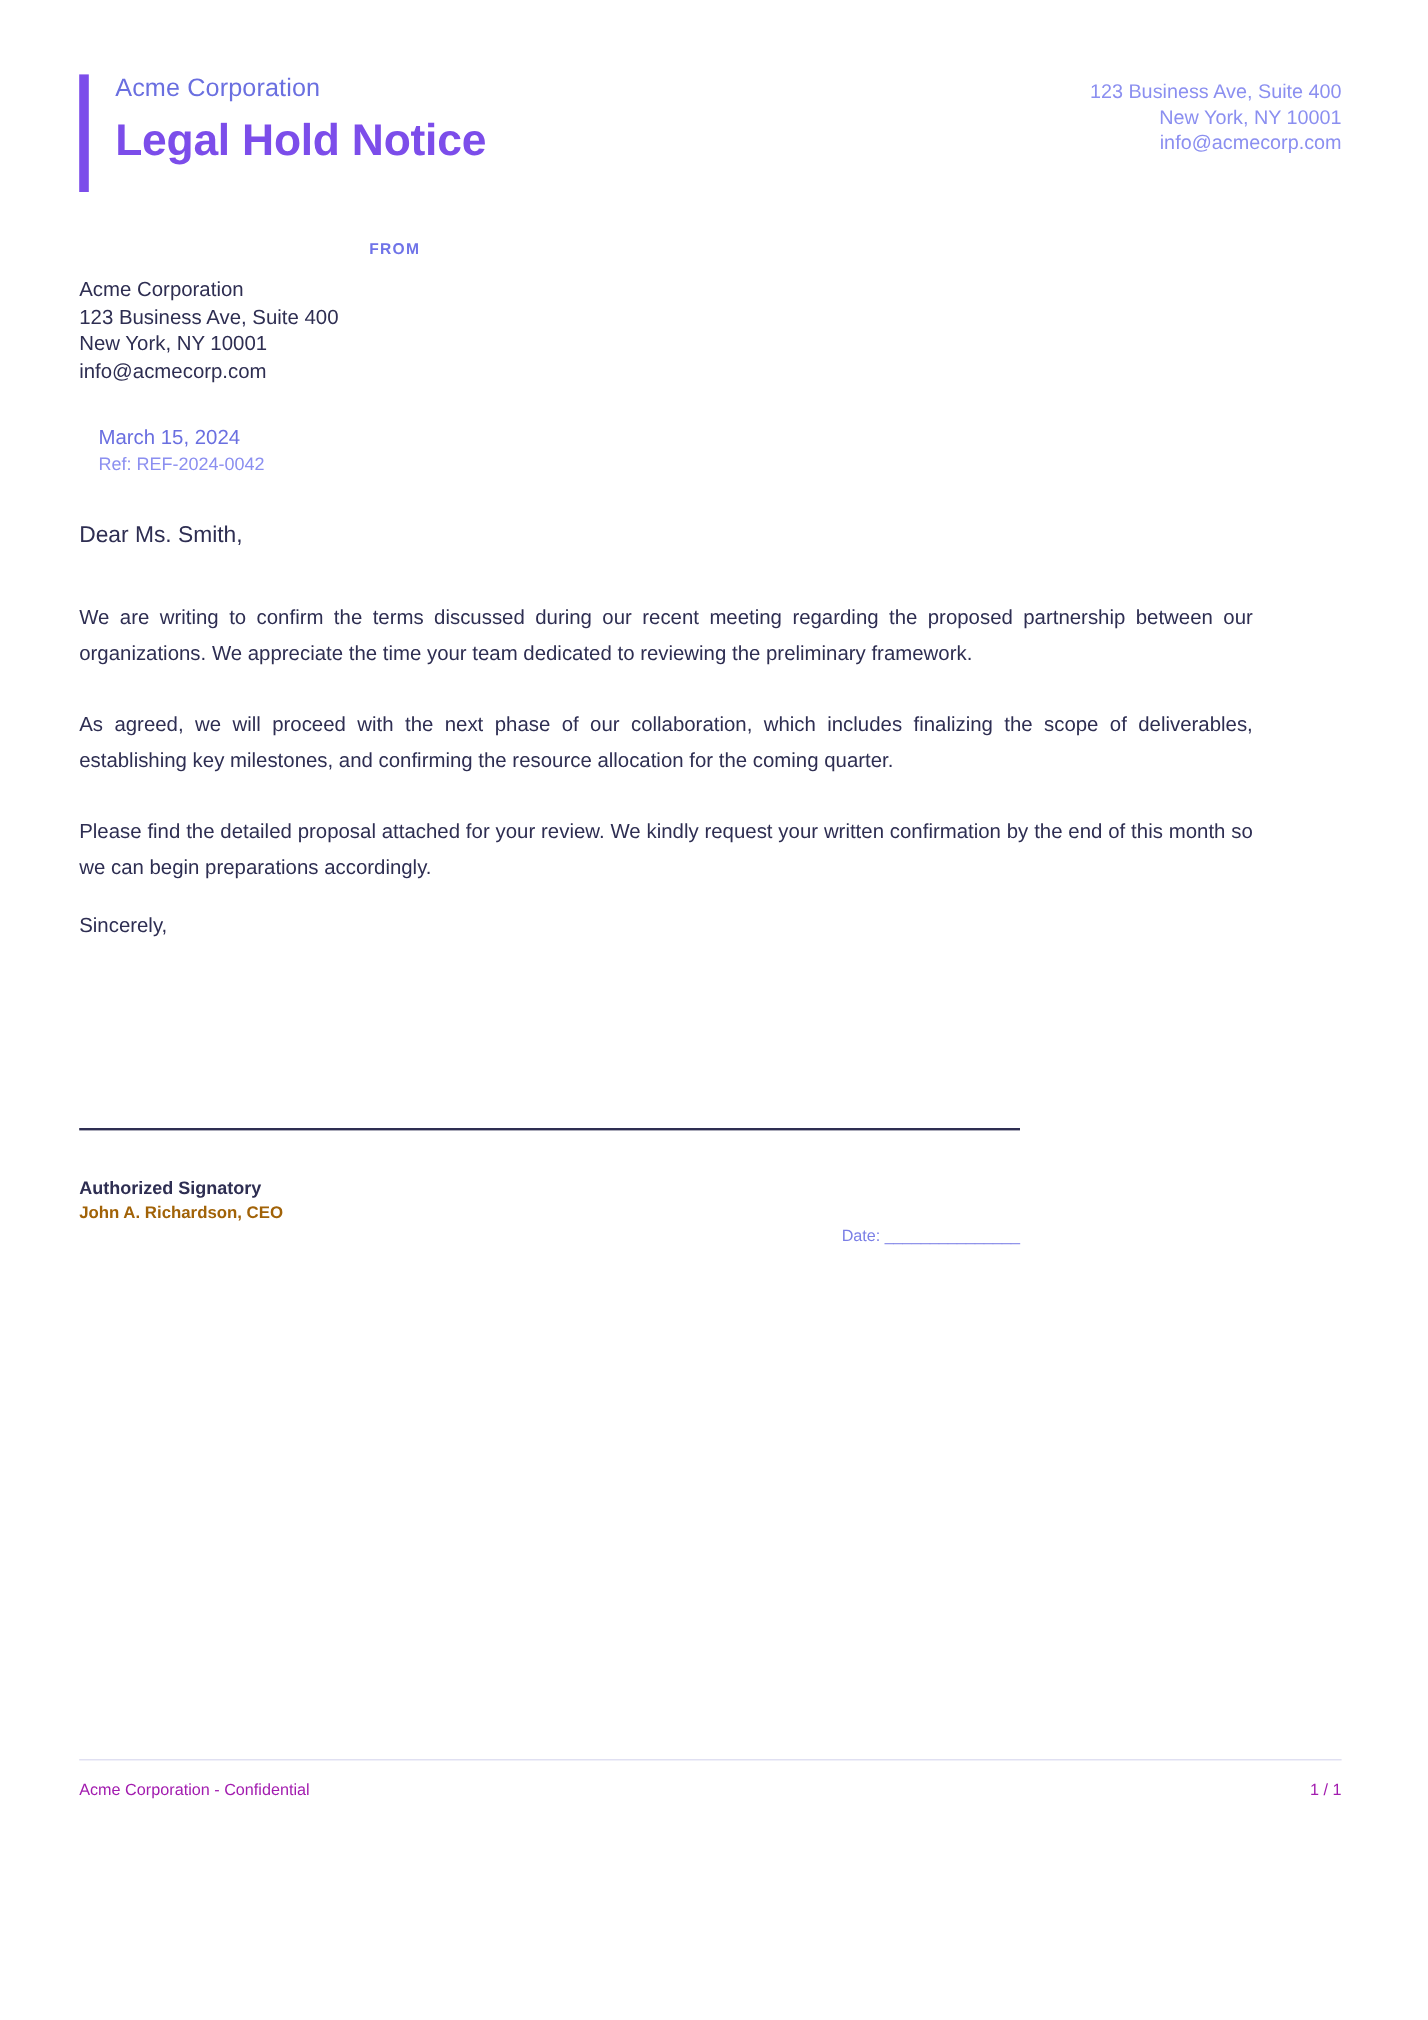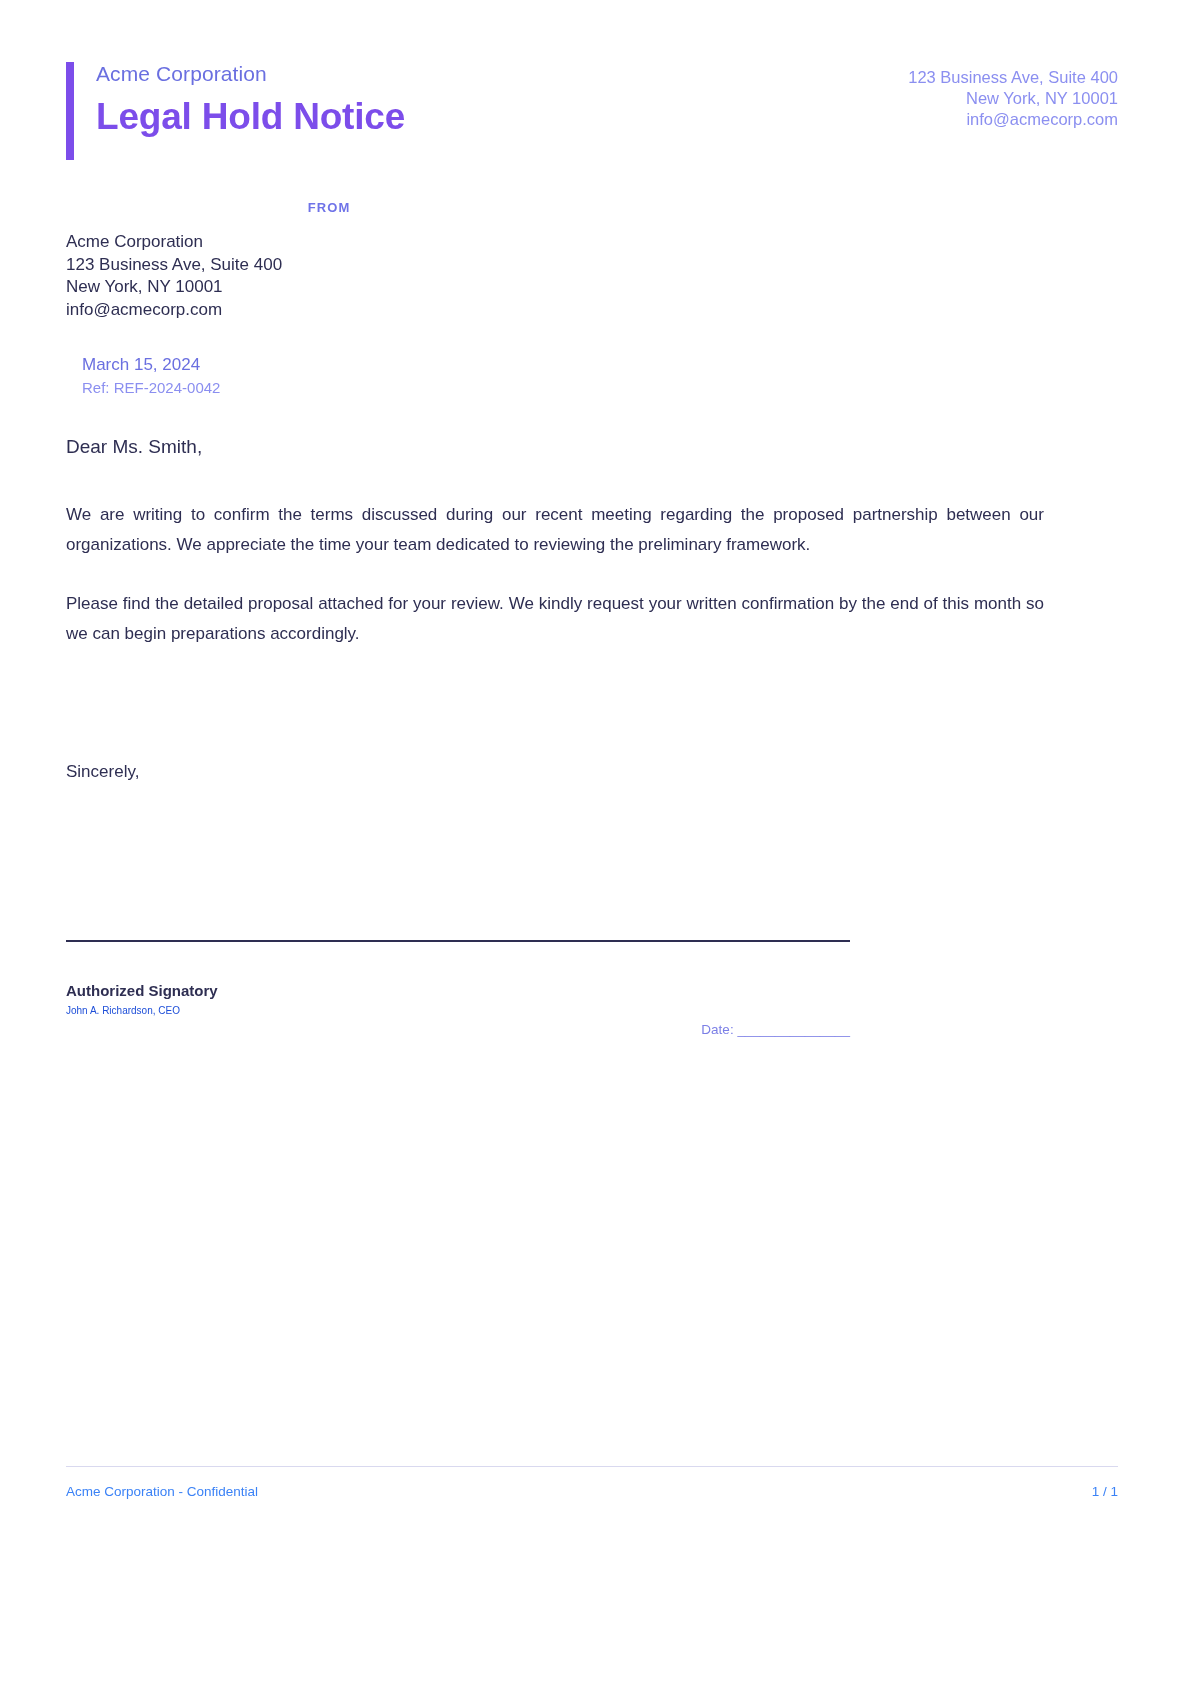--- a/index.html
+++ b/index.html
@@ -151,44 +151,45 @@
     margin-bottom: 10px;
   }
   .sig-title {
     font-size: 15px;
     font-weight: bold;
     color: #2e2e52;
     line-height: 20px;
     margin-top: 39px;
   }
   .sig-name {
-    font-size: 10px;
-    color: #1d4ed8;
+    font-size: 14px;
+    color: #a16207;
     line-height: 19px;
+    font-weight: bold;
   }
   .sig-date {
     font-size: 13.5px;
     color: #7b7fe6;
     line-height: 19px;
     text-align: right;
   }
 
   
   .footer {
     position: absolute;
     left: 66px;
     right: 66px;
     top: 1466px;
     border-top: 1px solid #d9d9ef;
     padding-top: 17px;
     display: flex;
     justify-content: space-between;
     align-items: baseline;
     font-size: 13.5px;
-    color: #3b82f6;
+    color: #a21caf;
   }
 </style>
 </head>
 <body>
 
 <div class="page">
 
   <div class="header">
     <div class="accent-bar"></div>
     <div class="header-left">
@@ -214,20 +215,21 @@
 
   <div class="meta">
     <div class="meta-date">March 15, 2024</div>
     <div class="meta-ref">Ref: REF-2024-0042</div>
   </div>
 
   <div class="salutation">Dear Ms. Smith,</div>
 
   <div class="body-copy">
     <p>We are writing to confirm the terms discussed during our recent meeting regarding the proposed partnership between our organizations. We appreciate the time your team dedicated to reviewing the preliminary framework.</p>
+    <p>As agreed, we will proceed with the next phase of our collaboration, which includes finalizing the scope of deliverables, establishing key milestones, and confirming the resource allocation for the coming quarter.</p>
     <p>Please find the detailed proposal attached for your review. We kindly request your written confirmation by the end of this month so we can begin preparations accordingly.</p>
   </div>
 
   <div class="closing">Sincerely,</div>
 
   <div class="signature">
     <div class="sig-rule"></div>
     <div class="sig-title">Authorized Signatory</div>
     <div class="sig-name">John A. Richardson, CEO</div>
     <div class="sig-date">Date: _______________</div>

